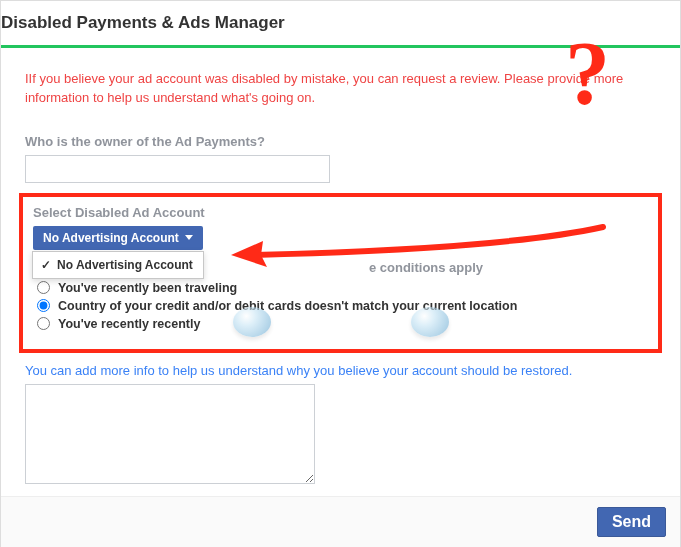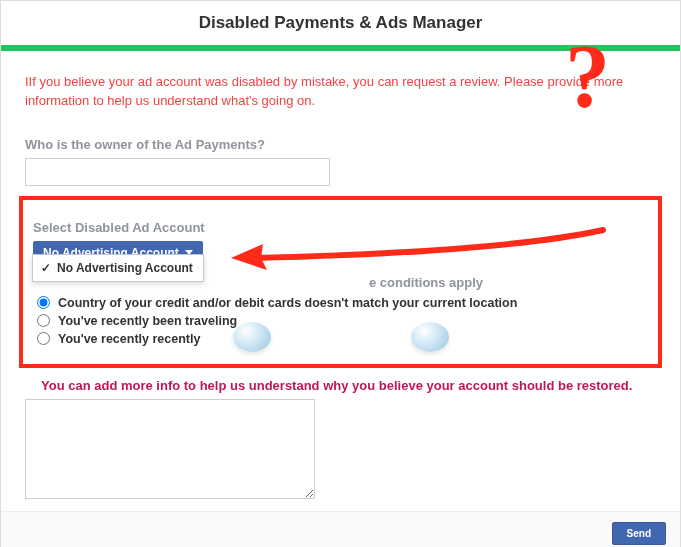--- a/index.html
+++ b/index.html
@@ -9,22 +9,21 @@
     font-size: 13px;
     color: #1d2129;
   }
   .wrap {
     width: 681px;
     border: 1px solid #ddd;
     background: #fff;
   }
   .header {
     padding: 12px 0;
-    border-bottom: 6px solid #22c55e;
-    text-align: center;
+    border-bottom: 3px solid #22c55e;
   }
   .header h1 {
     font-size: 17px;
     font-weight: bold;
     color: #333;
   }
   .body {
     padding: 22px 24px 12px 24px;
   }
   .intro {
@@ -115,23 +114,23 @@
   }
   .radio-row label {
     font-weight: bold;
     color: #333;
     font-size: 12.5px;
   }
   input[type="radio"] {
     width: 13px; height: 13px;
   }
   .more-info-label {
-    font-weight: bold;
-    color: #be185d;
-    margin: 10px 0 6px 16px;
+    font-weight: normal;
+    color: #3b82f6;
+    margin: 10px 0 6px 0;
   }
   .more-textarea {
     width: 290px;
     height: 100px;
     border: 1px solid #ccd0d5;
     padding: 6px;
     font-family: inherit;
     font-size: 13px;
     resize: both;
     display: block;
@@ -141,21 +140,21 @@
     padding: 10px 14px;
     display: flex;
     justify-content: flex-end;
     background: #fafafa;
   }
   .send-btn {
     background: #4267b2;
     color: #fff;
     border: 1px solid #3b5998;
     padding: 5px 14px;
-    font-size: 10px;
+    font-size: 16px;
     font-weight: bold;
     border-radius: 2px;
     cursor: pointer;
   }
   
   .anno {
     position: absolute;
     pointer-events: none;
   }
   .question-mark {
@@ -200,45 +199,45 @@
     <div class="label">Who is the owner of the Ad Payments?</div>
     <input class="owner-input" type="text" value="" style="">
 
     <div class="highlight-box">
 
       <svg class="anno" style="left:200px; top:30px; overflow:visible;" width="400" height="60">
         <path d="M 380 0 Q 280 22 28 28" stroke="#ff2a17" stroke-width="6" fill="none" stroke-linecap="round"></path>
         <path d="M 8 28 L 40 14 L 38 28 L 44 40 Z" fill="#ff2a17"></path>
       </svg>
 
-      <div class="label" style="margin-top:14px;">Select Disabled Ad Account</div>
+      <div class="label" style="margin-top:2px;">Select Disabled Ad Account</div>
 
       <button class="dropdown-btn">
         <span>No Advertising Account</span>
         <span class="caret-down"></span>
       </button>
 
       <div class="dropdown-menu">
         <div class="dropdown-item">
           <span class="check">✓</span>
           <span>No Advertising Account</span>
         </div>
       </div>
 
       <div class="conditions-lead">
         <span class="clip-left">e conditions apply</span>
       </div>
 
       <div class="radio-row">
+        <input type="radio" name="cond" style="">
+        <label>You've recently been traveling</label>
+      </div>
+      <div class="radio-row">
         <input type="radio" name="cond" checked="" style="">
         <label>Country of your credit and/or debit cards doesn't match your current location</label>
-      </div>
-      <div class="radio-row">
-        <input type="radio" name="cond" style="">
-        <label>You've recently been traveling</label>
       </div>
       <div class="radio-row">
         <input type="radio" name="cond" style="">
         <label>You've recently recently</label>
       </div>
 
       <div class="watermark">
         <div class="orb"></div>
         <div class="orb"></div>
       </div>

